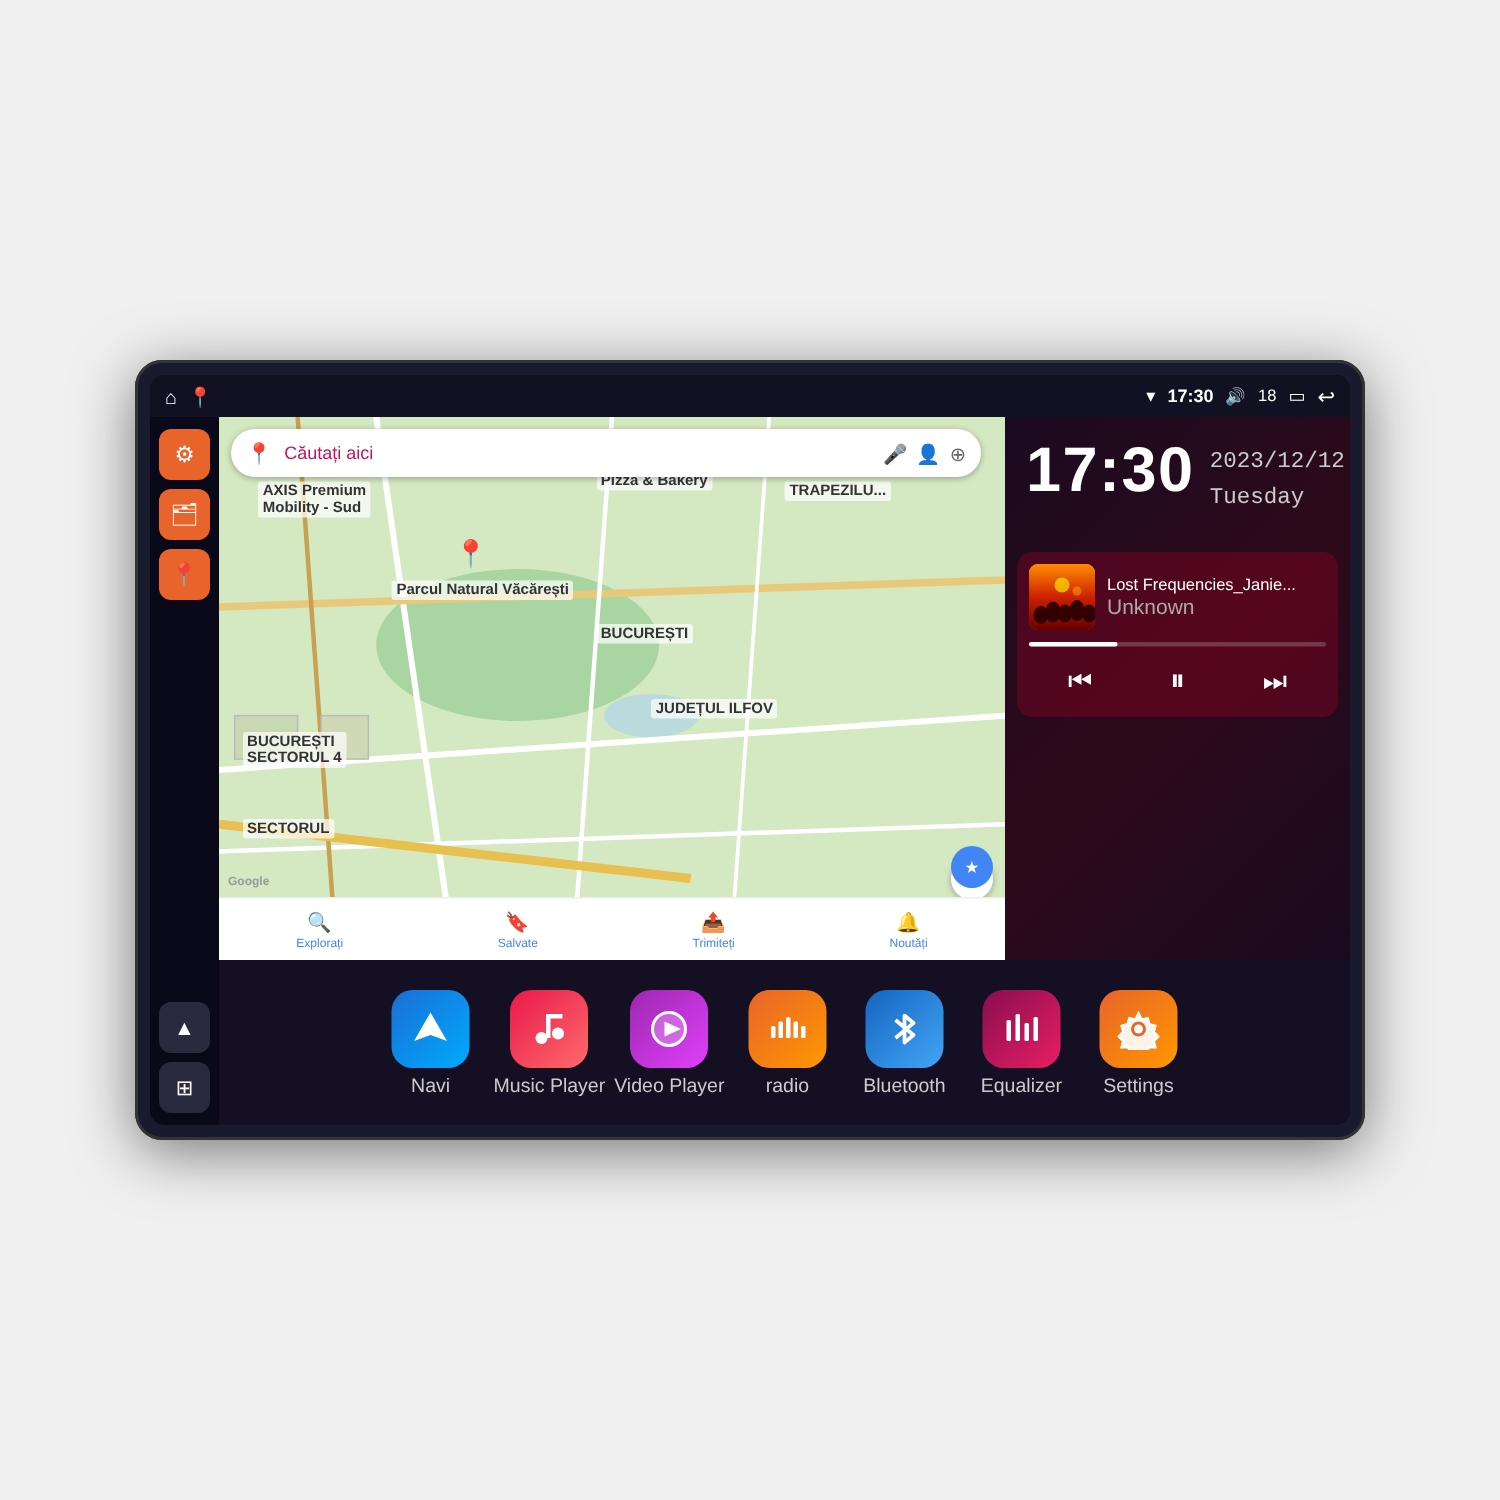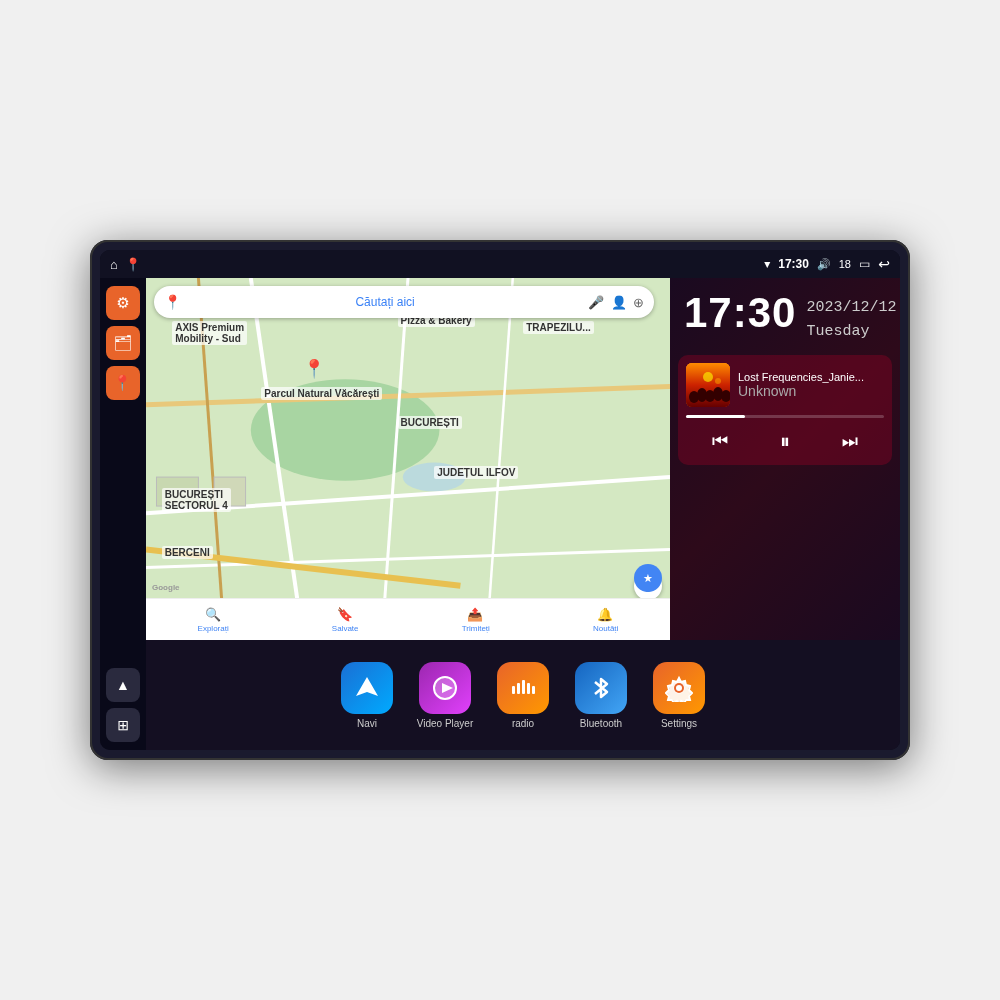--- a/index.html
+++ b/index.html
@@ -133,22 +133,21 @@
       box-shadow: 0 1px 4px rgba(0,0,0,0.3);
     }
     .map-search-bar .google-g {
       color: #4285f4;
       font-weight: bold;
       font-size: 14px;
     }
     .map-search-text {
       flex: 1;
       font-size: 12px;
-      color: #3b82f6;
-      text-align: center;
+      color: #be185d;
     }
     .map-search-icons {
       display: flex;
       gap: 6px;
       color: #666;
       font-size: 13px;
     }
 
     .map-bg {
       width: 100%;
@@ -260,21 +259,21 @@
     .clock-date {
       padding-top: 4px;
       color: #ccc;
       font-size: 15px;
       line-height: 1.6;
       font-family: Liberation Mono, monospace;
     }
 
     .music-section {
       background: rgba(180,0,40,0.3);
-      margin: 3px 8px 8px;
+      margin: 16px 8px 8px;
       border-radius: 10px;
       padding: 8px;
     }
     .music-info {
       display: flex;
       align-items: center;
       gap: 8px;
       margin-bottom: 8px;
     }
     .album-art {
@@ -354,21 +353,21 @@
     .app-icon {
       width: 52px;
       height: 52px;
       border-radius: 14px;
       display: flex;
       align-items: center;
       justify-content: center;
       font-size: 24px;
     }
     .app-label {
-      font-size: 10px;
+      font-size: 13px;
       color: #ccc;
       text-align: center;
       white-space: nowrap;
     }
     .app-icon.navi { background: linear-gradient(135deg, #1a6fd4, #00aaff); }
     .app-icon.music { background: linear-gradient(135deg, #e8184a, #ff6b6b); }
     .app-icon.video { background: linear-gradient(135deg, #9c27b0, #e040fb); }
     .app-icon.radio { background: linear-gradient(135deg, #e8642a, #ff9800); }
     .app-icon.bluetooth { background: linear-gradient(135deg, #1565c0, #42a5f5); }
     .app-icon.equalizer { background: linear-gradient(135deg, #880e4f, #e91e63); }
@@ -446,21 +445,21 @@
                 <rect x="13%" y="55%" width="6%" height="8%" fill="#d0d8b8" stroke="#bbb" stroke-width="1"></rect>
               </svg>
 
               <div class="map-label" style="left:5%;top:12%;">AXIS Premium<br>Mobility - Sud</div>
               <div class="map-label" style="left:48%;top:10%;">Pizza &amp; Bakery</div>
               <div class="map-label" style="left:72%;top:12%;">TRAPEZILU...</div>
               <div class="map-label" style="left:22%;top:30%;">Parcul Natural Văcărești</div>
               <div class="map-label" style="left:48%;top:38%;">BUCUREȘTI</div>
               <div class="map-label" style="left:55%;top:52%;">JUDEȚUL ILFOV</div>
               <div class="map-label" style="left:3%;top:58%;">BUCUREȘTI<br>SECTORUL 4</div>
-              <div class="map-label" style="left:3%;top:74%;">BERCENI</div>
+              <div class="map-label" style="left:3%;top:74%;">SECTORUL</div>
 
               <div class="map-pin" style="left:30%;top:22%;">📍</div>
 
               <div class="google-logo">Google</div>
 
               <div class="map-location-btn">⦿</div>
               <div class="map-star-btn" style="bottom:48px;">★</div>
             </div>
 
             <div class="map-search-bar">
@@ -549,20 +548,31 @@
 
             <div class="app-item">
               <div class="app-icon navi">
                 <svg width="28" height="28" viewBox="0 0 28 28">
                   <polygon points="14,3 25,22 14,18 3,22" fill="white"></polygon>
                 </svg>
               </div>
               <span class="app-label">Navi</span>
             </div>
 
+            <div class="app-item">
+              <div class="app-icon music">
+                <svg width="28" height="28" viewBox="0 0 28 28">
+                  <circle cx="9" cy="20" r="4" fill="white"></circle>
+                  <circle cx="20" cy="17" r="4" fill="white"></circle>
+                  <rect x="12" y="4" width="3" height="16" fill="white"></rect>
+                  <rect x="12" y="4" width="11" height="3" fill="white"></rect>
+                </svg>
+              </div>
+              <span class="app-label">Music Player</span>
+            </div>
 
             <div class="app-item">
               <div class="app-icon video">
                 <svg width="28" height="28" viewBox="0 0 28 28">
                   <circle cx="14" cy="14" r="11" fill="rgba(255,255,255,0.25)" stroke="white" stroke-width="2"></circle>
                   <polygon points="11,9 22,14 11,19" fill="white"></polygon>
                 </svg>
               </div>
               <span class="app-label">Video Player</span>
             </div>
@@ -582,20 +592,35 @@
 
             <div class="app-item">
               <div class="app-icon bluetooth">
                 <svg width="28" height="28" viewBox="0 0 28 28">
                   <polyline points="8,8 20,18 14,23 14,5 20,10 8,20" fill="none" stroke="white" stroke-width="2.5" stroke-linejoin="round"></polyline>
                 </svg>
               </div>
               <span class="app-label">Bluetooth</span>
             </div>
 
+            <div class="app-item">
+              <div class="app-icon equalizer">
+                <svg width="28" height="28" viewBox="0 0 28 28">
+                  <rect x="4" y="10" width="3" height="12" fill="white" rx="1"></rect>
+                  <rect x="4" y="8" width="3" height="3" fill="white" rx="1"></rect>
+                  <rect x="10" y="6" width="3" height="16" fill="white" rx="1"></rect>
+                  <rect x="10" y="4" width="3" height="3" fill="white" rx="1"></rect>
+                  <rect x="16" y="12" width="3" height="10" fill="white" rx="1"></rect>
+                  <rect x="16" y="10" width="3" height="3" fill="white" rx="1"></rect>
+                  <rect x="22" y="8" width="3" height="14" fill="white" rx="1"></rect>
+                  <rect x="22" y="6" width="3" height="3" fill="white" rx="1"></rect>
+                </svg>
+              </div>
+              <span class="app-label">Equalizer</span>
+            </div>
 
             <div class="app-item">
               <div class="app-icon settings">
                 <svg width="28" height="28" viewBox="0 0 28 28">
                   <circle cx="14" cy="14" r="4" fill="white"></circle>
                   <path d="M14 4 L16 8 L20 7 L21 11 L25 12 L24 16 L27 19 L24 22 L25 26 L21 26 L19 29 L16 27 L14 30 L12 27 L9 29 L7 26 L3 26 L4 22 L1 19 L4 16 L3 12 L7 11 L8 7 L12 8 Z" fill="none" stroke="white" stroke-width="2"></path>
                   <circle cx="14" cy="14" r="4.5" fill="none" stroke="white" stroke-width="2"></circle>
                   <path d="M14,3 L15.5,7.5 L19.5,6.5 L20.5,10.5 L24.5,12 L23,15.5 L26,18.5 L23.5,21.5 L24.5,25.5 L20.5,25.5 L18.5,28 L15,26.5 L14,29 L12.5,26.5 L9.5,28 L7.5,25.5 L3.5,25.5 L4.5,21.5 L2,18.5 L5,15.5 L3.5,12 L7.5,10.5 L8.5,6.5 L12.5,7.5 Z" fill="white" opacity="0.9"></path>
                   <circle cx="14" cy="14" r="5" fill="#e8642a"></circle>
                   <circle cx="14" cy="14" r="3" fill="white"></circle>

